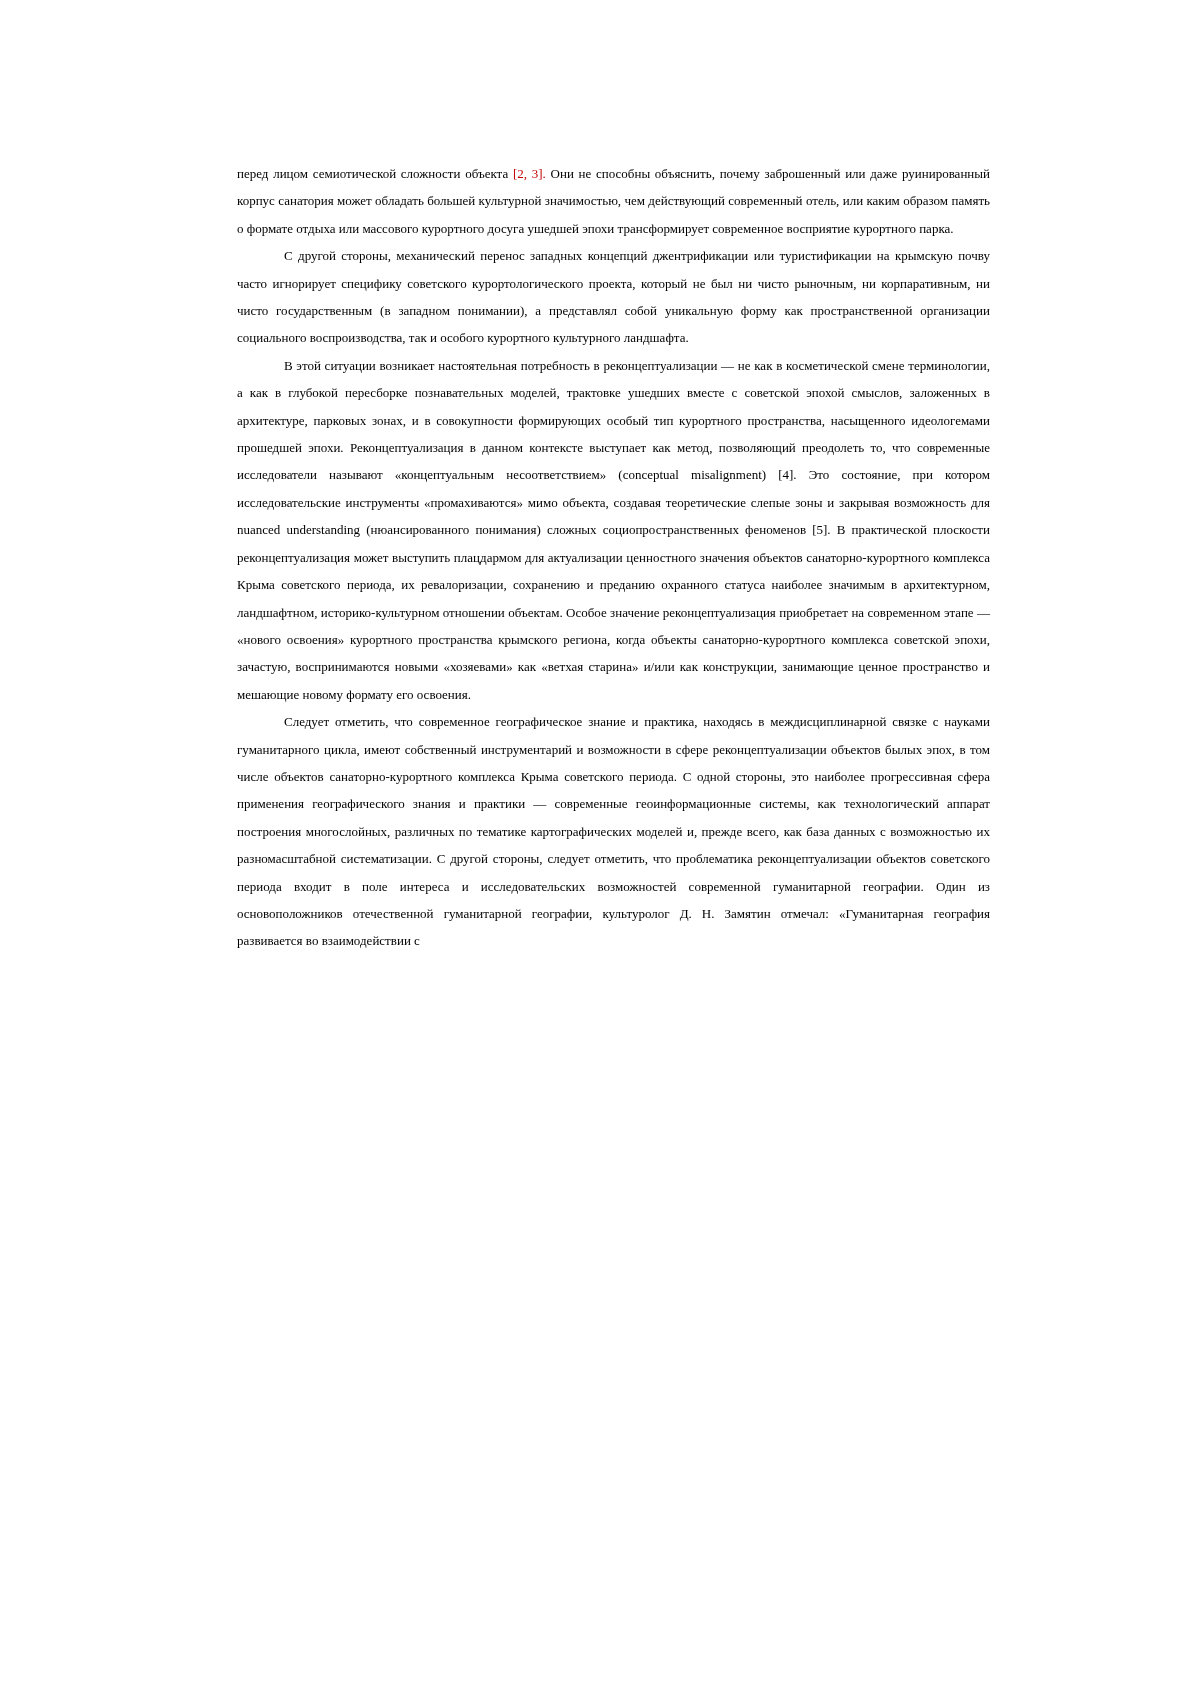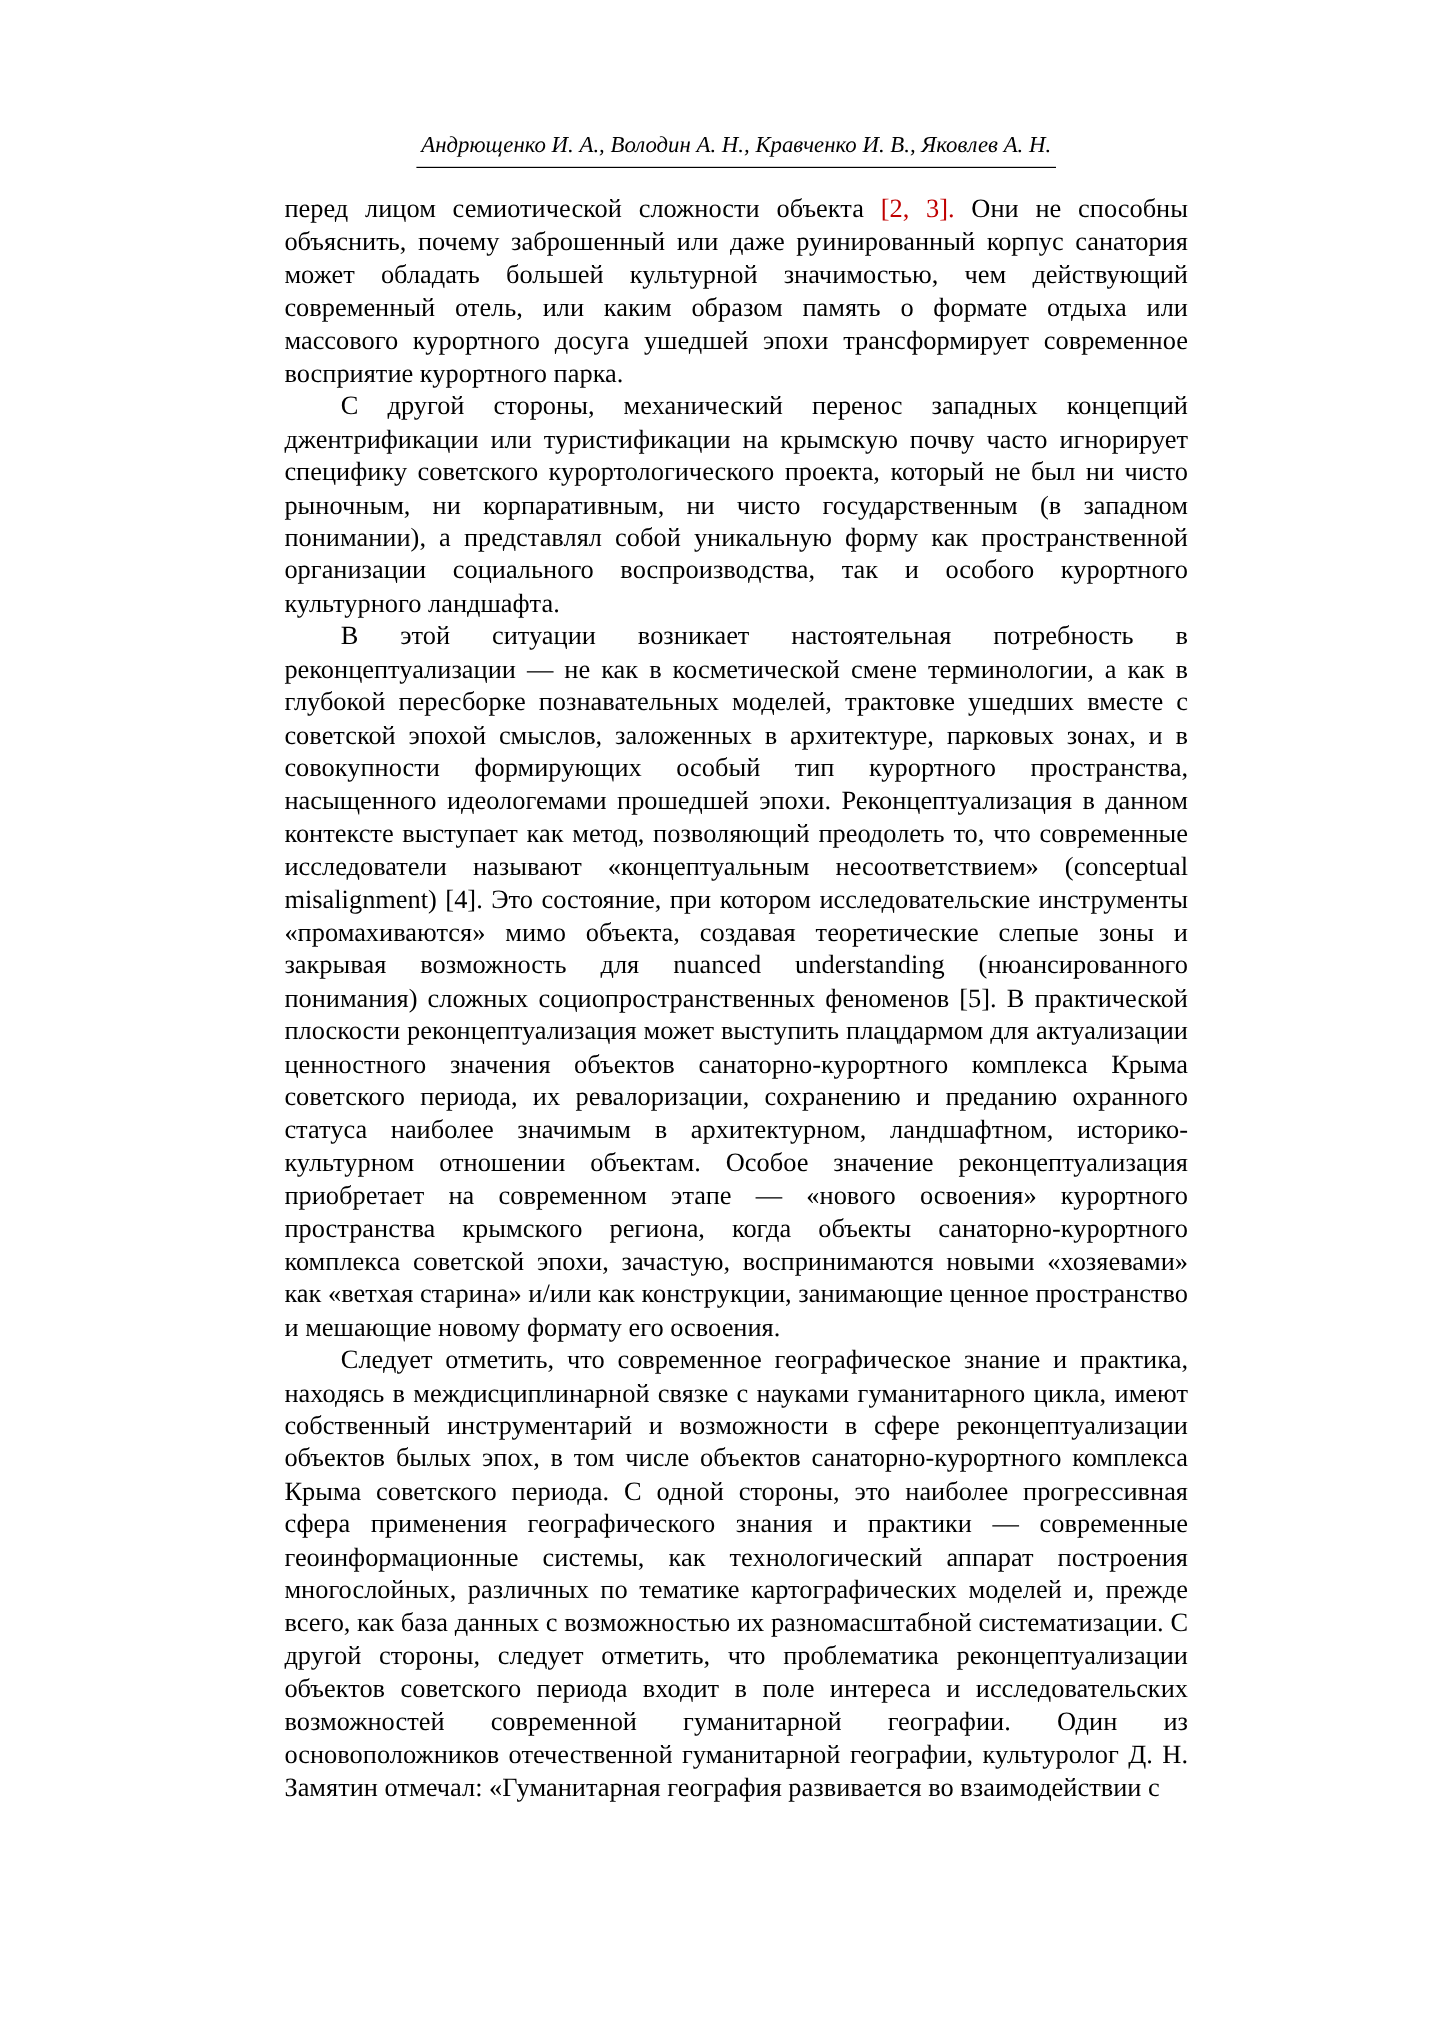--- a/index.html
+++ b/index.html
@@ -30,21 +30,21 @@
     line-height: 24px;
     padding: 0 4px 5px 4px;
     border-bottom: 1.5px solid #000000;
     white-space: nowrap;
   }
   .body-text {
     position: absolute;
     top: 160px;
     left: 237px;
     width: 753px;
-    font-size: 22px;
+    font-size: 13px;
     line-height: 27.4px;
     text-align: justify;
     text-justify: inter-word;
   }
   .para {
     margin: 0;
     text-indent: 47px;
   }
   .para.no-indent {
     text-indent: 0;
@@ -59,23 +59,20 @@
     width: 753px;
     text-align: center;
     font-size: 19.5px;
   }
 </style>
 </head>
 <body>
 
 <div class="page">
 
-  <div class="running-header">
-    <span class="header-text">Андрющенко И. А., Володин А. Н., Кравченко И. В., Яковлев А. Н.</span>
-  </div>
 
   <div class="body-text">
 
     <p class="para no-indent"><span>перед лицом семиотической сложности объекта </span><span class="citation">[2, 3].</span><span> Они не способны объяснить, почему заброшенный или даже руинированный корпус санатория может обладать большей культурной значимостью, чем действующий современный отель, или каким образом память о формате отдыха или массового курортного досуга ушедшей эпохи трансформирует современное восприятие курортного парка.</span></p>
 
     <p class="para">С другой стороны, механический перенос западных концепций джентрификации или туристификации на крымскую почву часто игнорирует специфику советского курортологического проекта, который не был ни чисто рыночным, ни корпаративным, ни чисто государственным (в западном понимании), а представлял собой уникальную форму как пространственной организации социального воспроизводства, так и особого курортного культурного ландшафта.</p>
 
     <p class="para">В этой ситуации возникает настоятельная потребность в реконцептуализации — не как в косметической смене терминологии, а как в глубокой пересборке познавательных моделей, трактовке ушедших вместе с советской эпохой смыслов, заложенных в архитектуре, парковых зонах, и в совокупности формирующих особый тип курортного пространства, насыщенного идеологемами прошедшей эпохи. Реконцептуализация в данном контексте выступает как метод, позволяющий преодолеть то, что современные исследователи называют «концептуальным несоответствием» (conceptual misalignment) [4]. Это состояние, при котором исследовательские инструменты «промахиваются» мимо объекта, создавая теоретические слепые зоны и закрывая возможность для nuanced understanding (нюансированного понимания) сложных социопространственных феноменов [5]. В практической плоскости реконцептуализация может выступить плацдармом для актуализации ценностного значения объектов санаторно-курортного комплекса Крыма советского периода, их ревалоризации, сохранению и преданию охранного статуса наиболее значимым в архитектурном, ландшафтном, историко-культурном отношении объектам. Особое значение реконцептуализация приобретает на современном этапе — «нового освоения» курортного пространства крымского региона, когда объекты санаторно-курортного комплекса советской эпохи, зачастую, воспринимаются новыми «хозяевами» как «ветхая старина» и/или как конструкции, занимающие ценное пространство и мешающие новому формату его освоения.</p>
 
     <p class="para">Следует отметить, что современное географическое знание и практика, находясь в междисциплинарной связке с науками гуманитарного цикла, имеют собственный инструментарий и возможности в сфере реконцептуализации объектов былых эпох, в том числе объектов санаторно-курортного комплекса Крыма советского периода. С одной стороны, это наиболее прогрессивная сфера применения географического знания и практики — современные геоинформационные системы, как технологический аппарат построения многослойных, различных по тематике картографических моделей и, прежде всего, как база данных с возможностью их разномасштабной систематизации. С другой стороны, следует отметить, что проблематика реконцептуализации объектов советского периода входит в поле интереса и исследовательских возможностей современной гуманитарной географии. Один из основоположников отечественной гуманитарной географии, культуролог Д. Н. Замятин отмечал: «Гуманитарная география развивается во взаимодействии с</p>

